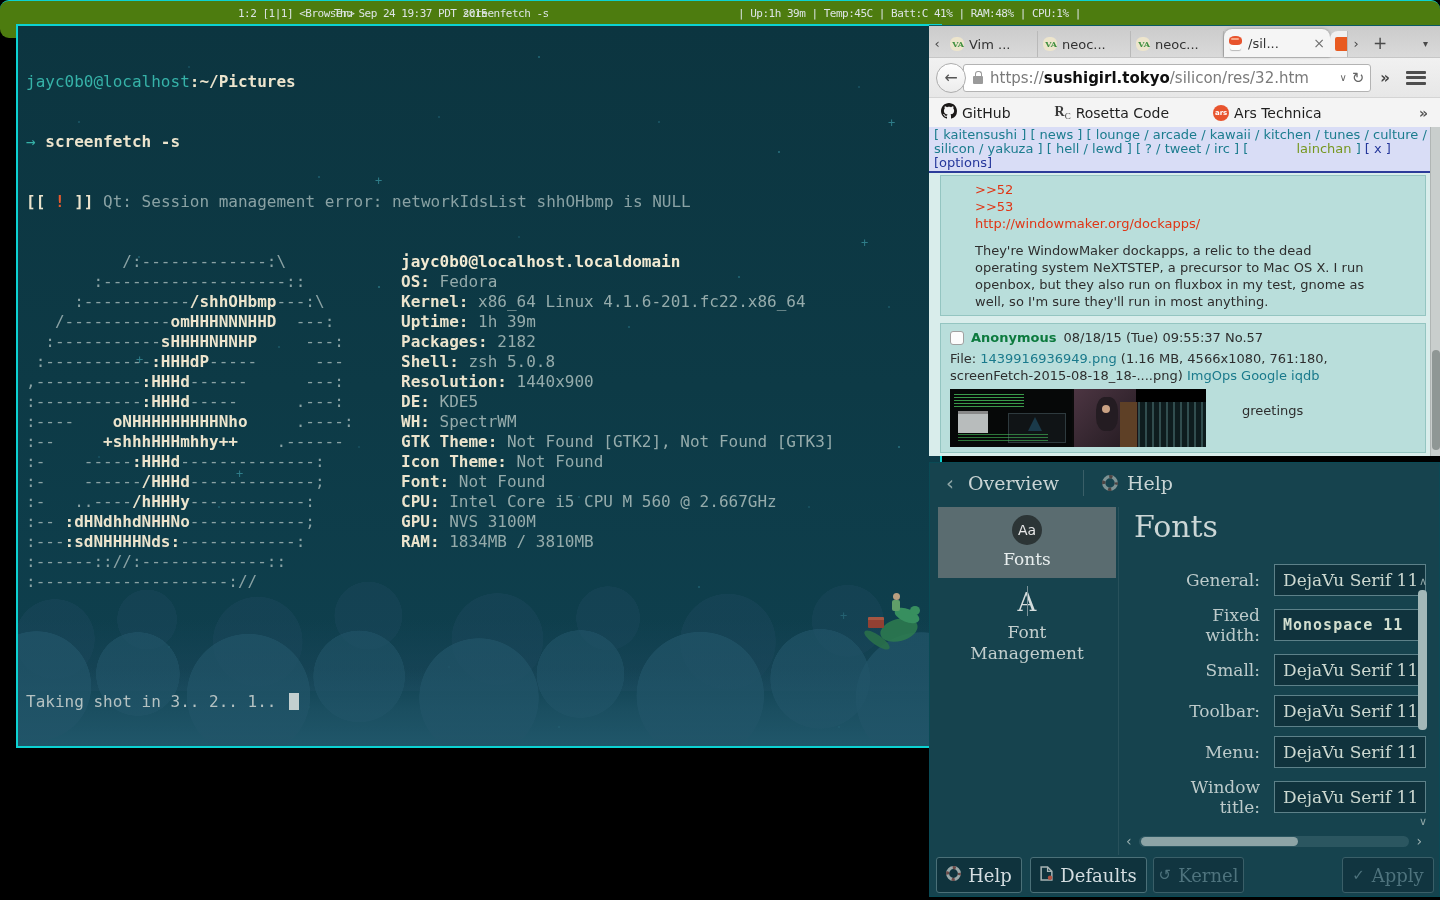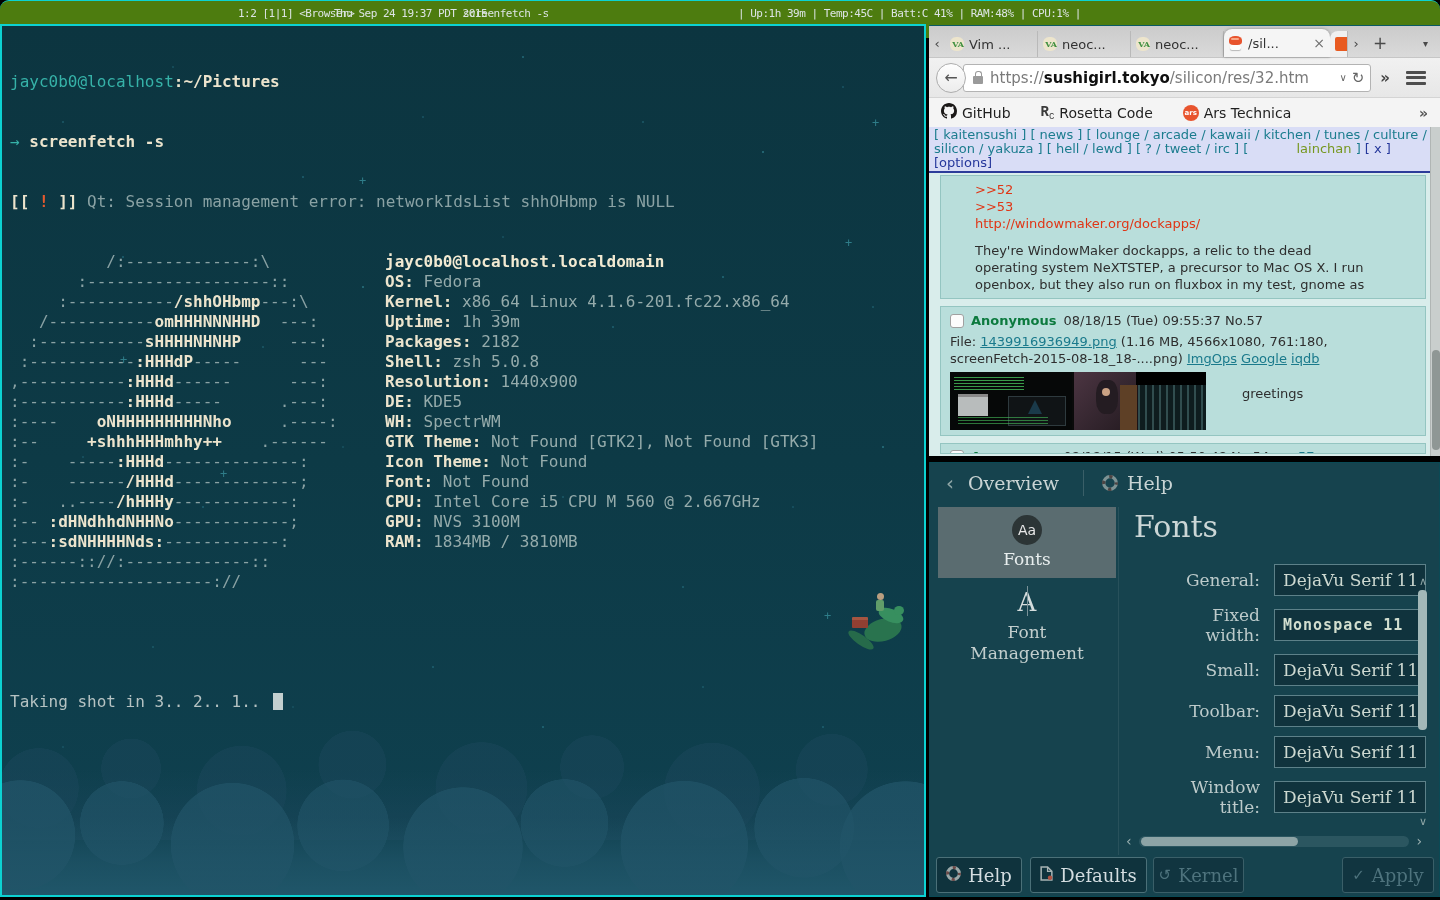--- a/index.html
+++ b/index.html
@@ -6,21 +6,21 @@
   body{width:1440px;height:900px;background:#000;position:relative;overflow:hidden;
        font-family:"DejaVu Sans",sans-serif;}
   *{box-sizing:border-box;}
 
   
   .statusbar{position:absolute;left:0;top:0;width:1440px;height:38px;background:#4d7c0f;
     border-top:1px solid #0bd3d3;font:11px "DejaVu Sans Mono",monospace;letter-spacing:-0.5px;color:#dce4e4;border-radius:9px;}
   .sb{position:absolute;top:6px;white-space:pre;}
 
   
-  .terminal{position:absolute;left:0;top:24px;width:926px;height:873px;border:2px solid #0cd2d2;
+  .terminal{position:absolute;left:16px;top:24px;width:926px;height:724px;border:2px solid #0cd2d2;
     background:linear-gradient(180deg,#0c3540 0%,#0d3a46 50%,#0f4150 100%);overflow:hidden;padding-left:37px;}
   .stars{position:absolute;left:0;top:0;width:2px;height:2px;background:transparent;border-radius:50%;
     box-shadow:60px 95px 0 0 #1c5a68,170px 40px 0 0 #185260,300px 150px 0 0 #1f6170,420px 90px 0 0 #1a5564,
     520px 30px 0 0 #236a78,640px 95px 0 0 #1c5a68,760px 125px 0 0 #2a7380,840px 60px 0 0 #1a5564,
     120px 230px 0 0 #1f6170,260px 320px 0 0 #1c5a68,360px 260px 0 0 #2a7380,500px 210px 0 0 #185260,
     610px 300px 0 0 #1f6170,720px 250px 0 0 #236a78,870px 280px 0 0 #1c5a68,80px 430px 0 0 #1a5564,
     200px 480px 0 0 #1f6170,340px 420px 0 0 #185260,470px 520px 0 0 #236a78,560px 470px 0 0 #1c5a68,
     680px 560px 0 0 #1f6170,790px 480px 0 0 #1a5564,880px 420px 0 0 #2a7380,150px 620px 0 0 #1c5a68,
     290px 680px 0 0 #185260,430px 640px 0 0 #1f6170,540px 700px 0 0 #236a78,700px 660px 0 0 #1c5a68,
     60px 720px 0 0 #1a5564,820px 700px 0 0 #1f6170;}
@@ -107,43 +107,43 @@
     border-bottom:none;border-radius:3px 3px 0 0;}
   .url{font-size:15px;color:#7a7a7a;white-space:nowrap;overflow:hidden;}
   .u-bold{color:#101010;font-weight:bold;}
   .u-chev{margin-left:auto;color:#666;font-size:10px;padding:0 5px;flex:none;}
   .u-reload{color:#666;font-size:15px;flex:none;}
   .nav-overflow{color:#444;font-size:15px;padding:0 9px;font-weight:bold;flex:none;}
   .hamburger{width:20px;height:14px;display:flex;flex-direction:column;justify-content:space-between;margin:0 7px;flex:none;}
   .hamburger i{height:3px;background:#4e4e4e;border-radius:1px;display:block;}
 
   .bookmarks{height:30px;background:#f4f4f4;border-top:1px solid #d4d4d4;display:flex;align-items:center;
-    padding:0 12px;gap:30px;font-size:14px;color:#1f1f1f;}
+    padding:0 12px;gap:44px;font-size:14px;color:#1f1f1f;}
   .bm{display:flex;align-items:center;gap:5px;}
-  .bm-rc{font-family:Liberation Mono, monospace;color:#3a3a3a;}
+  .bm-rc{font-family:Liberation Serif, serif;color:#3a3a3a;}
   .bm-rc b{font-size:14px;}
   .bm-rc i{font-size:9px;font-style:normal;vertical-align:-3px;}
   .bm-ars{width:16px;height:16px;border-radius:50%;background:#e8542e;color:#fff;
     font:bold 7px/16px "DejaVu Sans",sans-serif;text-align:center;}
   .bm-overflow{margin-left:auto;color:#555;font-weight:bold;}
 
   .content{position:relative;height:329px;background:#d9edeb;overflow:hidden;}
   .boardnav{background:#d9ddf6;border-bottom:2px solid #2c3c9a;padding:1px 5px;font-size:13px;line-height:14px;color:#1b7c8e;}
   .bn-teal{color:#1b7c8e;} .bn-green{color:#76971f;margin-left:44px;} .bn-dark{color:#25379b;}
   .posts{padding:2px 14px 0 11px;}
   .post{background:#b9dedb;border:1px solid #94c5c1;padding:5px 9px;margin-bottom:7px;
     font-size:13px;line-height:17px;color:#2e2e2e;}
   .indent{margin-left:25px;}
   .redlink{color:#e03515;}
   .gap{height:10px;}
   .post-head{display:flex;align-items:center;gap:7px;}
   .checkbox{width:14px;height:14px;background:#fcfcfc;border:1px solid #a0a0a0;border-radius:3px;flex:none;display:block;}
   .pname{color:#0c7a3e;}
   .pfile{margin-top:4px;max-width:400px;}
-  .tlink{color:#1a7a8c;text-decoration:underline;}
+  .tlink{color:#1a7a8c;}
   .prow{display:flex;margin-top:5px;}
   .thumb{width:256px;height:58px;background:#0a0a0a;position:relative;flex:none;display:block;overflow:hidden;}
   .thumb i{position:absolute;display:block;font-style:normal;}
   .t-left{left:0;top:0;width:122px;height:58px;background:#060808;}
   .t-green1{left:4px;top:4px;width:70px;height:14px;
     background:repeating-linear-gradient(0deg,rgba(70,190,90,.8) 0 1px,transparent 1px 3px);}
   .t-green2{left:8px;top:44px;width:90px;height:8px;
     background:repeating-linear-gradient(0deg,rgba(70,190,90,.6) 0 1px,transparent 1px 3px);}
   .t-win1{left:8px;top:22px;width:30px;height:22px;background:#b8bcbc;border-top:3px solid #888;}
   .t-win2{left:58px;top:24px;width:58px;height:30px;background:#101416;border:1px solid #2e3a3e;}
@@ -319,20 +319,21 @@
       <div class="post">
         <div class="indent">
           <div><span class="redlink">&gt;&gt;52</span></div>
           <div><span class="redlink">&gt;&gt;53</span></div>
           <div><span class="redlink">http://windowmaker.org/dockapps/</span></div>
           <div class="gap"></div>
           <div>
               <div>They're WindowMaker dockapps, a relic to the dead</div>
               <div>operating system NeXTSTEP, a precursor to Mac OS X. I run</div>
               <div>openbox, but they also run on fluxbox in my test, gnome as</div>
+              <div>well, so I'm sure they'll run in most anything.</div>
             </div>
         </div>
       </div>
       <div class="post">
         <div class="post-head">
           <span class="checkbox"></span>
           <b class="pname">Anonymous</b>
           <span>08/18/15 (Tue) 09:55:37 No.57</span>
         </div>
         <div class="pfile"><span>File: </span><span class="tlink">1439916936949.png</span><span> (1.16 MB, 4566x1080, 761:180, screenFetch-2015-08-18_18-....png) </span><span><span class="tlink">ImgOps</span> <span class="tlink">Google</span> <span class="tlink">iqdb</span></span></div>

